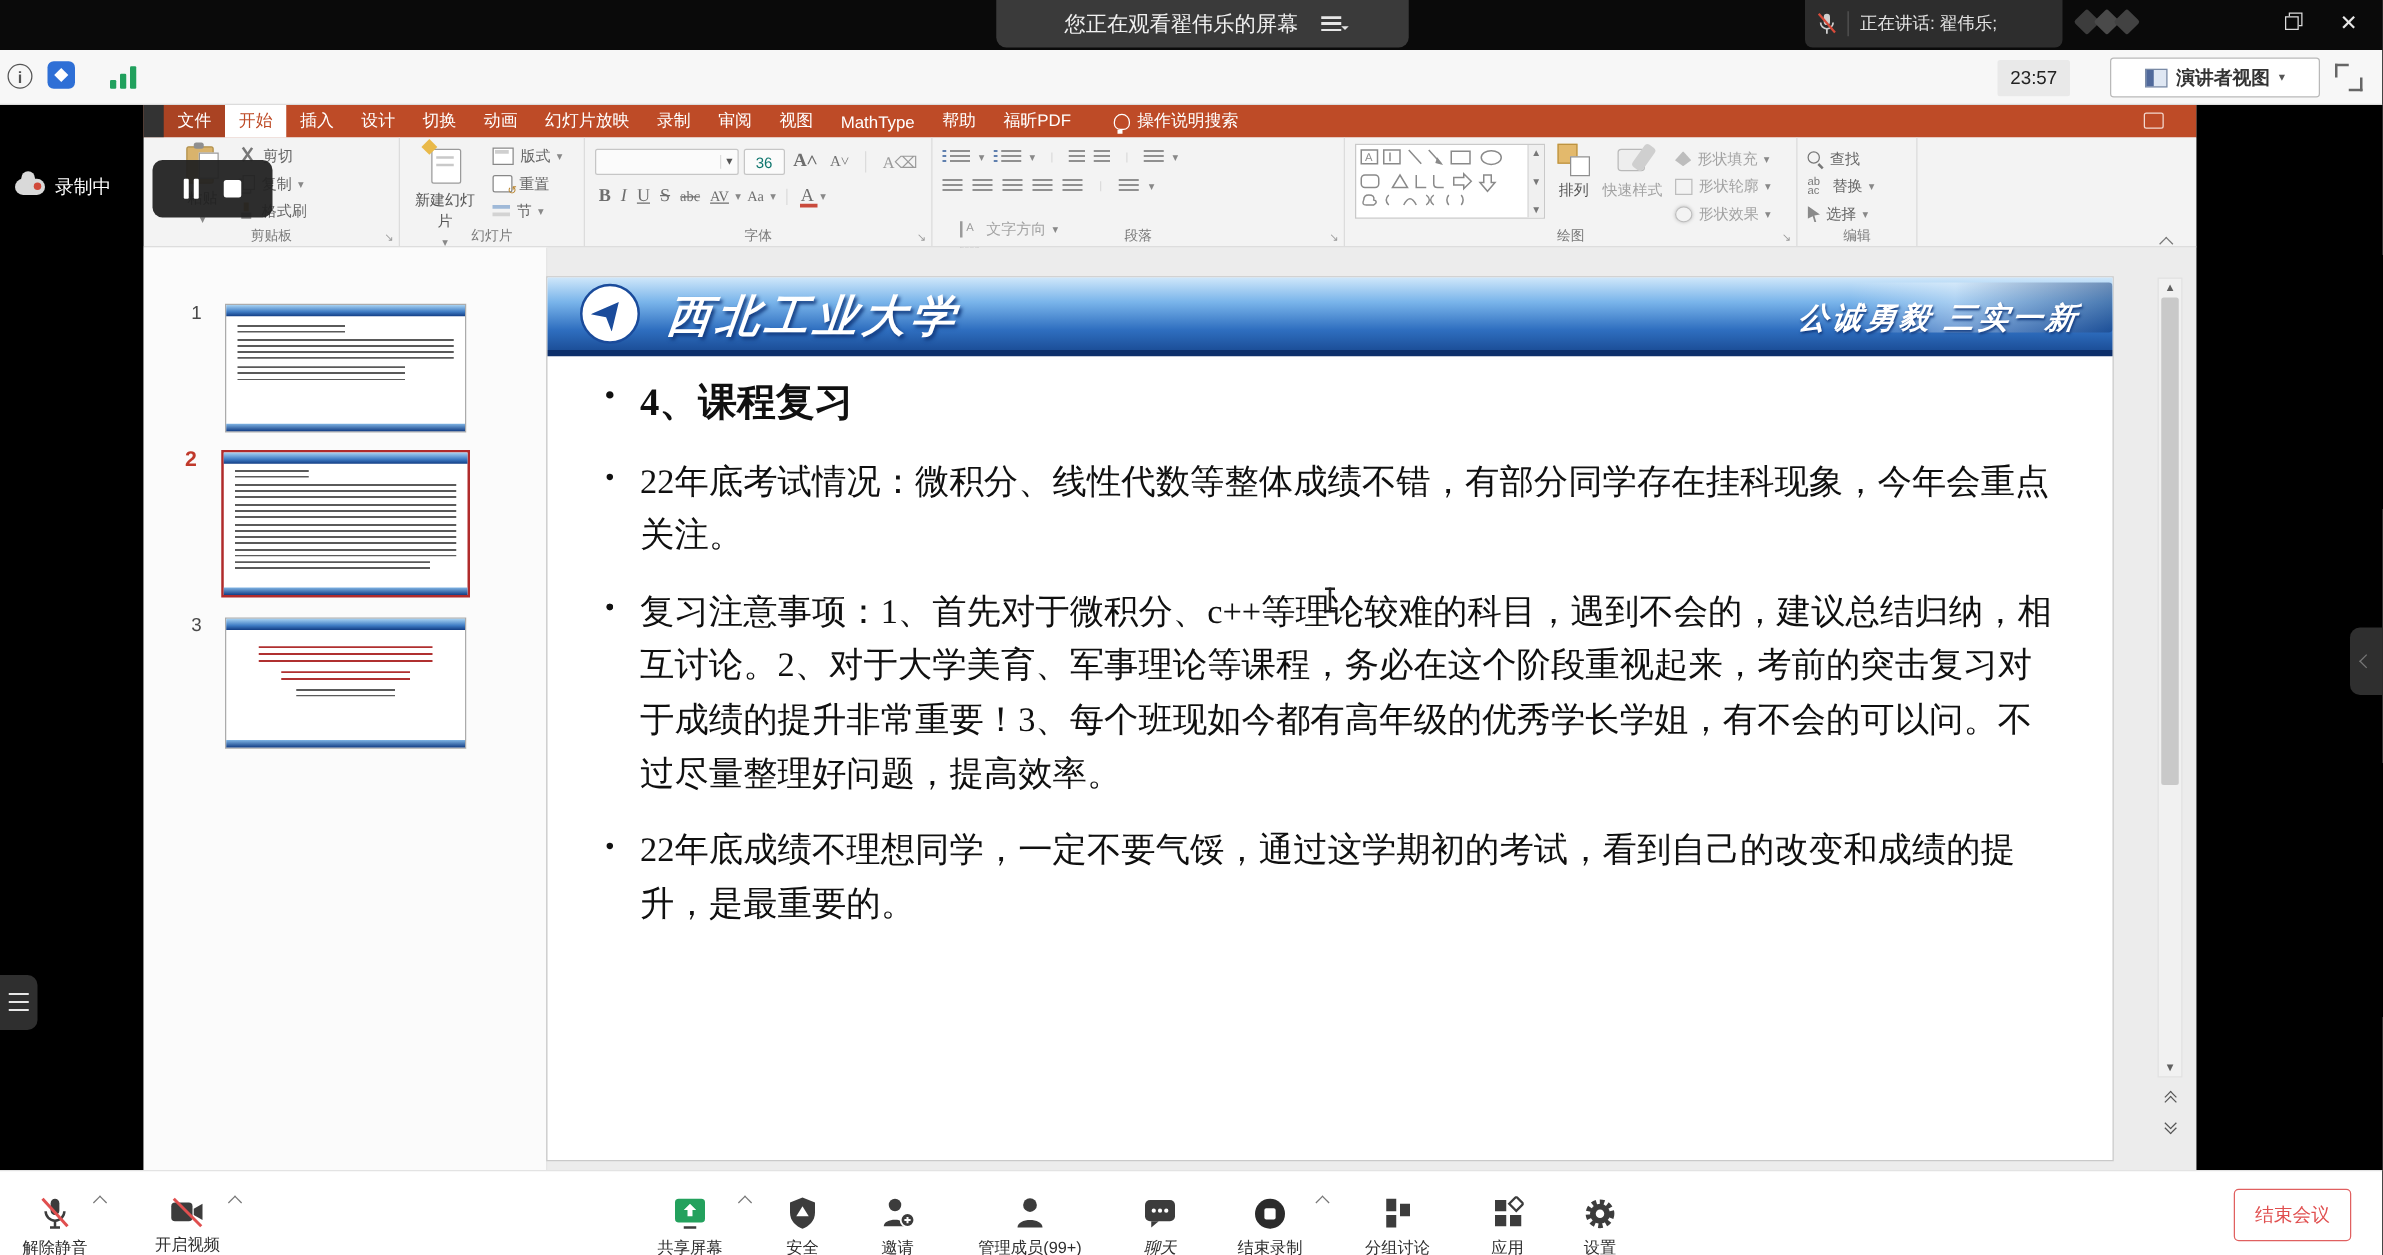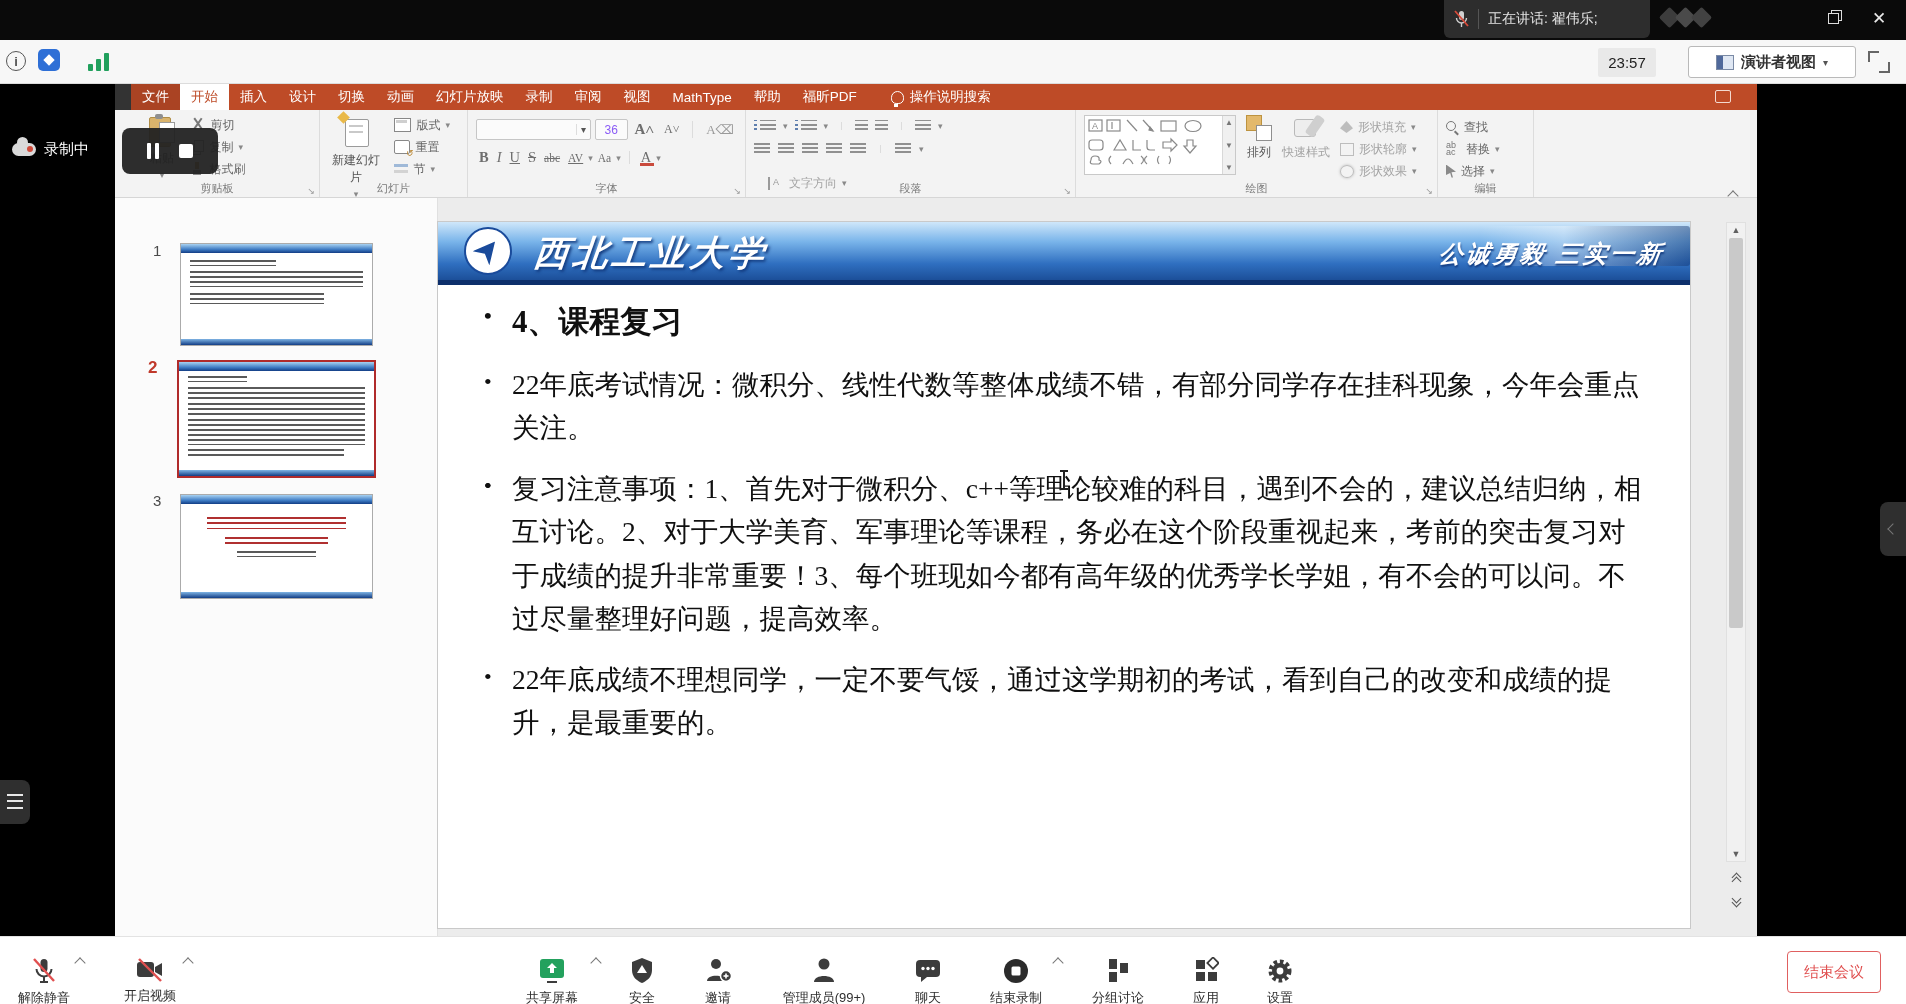--- a/index.html
+++ b/index.html
@@ -91,21 +91,21 @@
   .layout-ic{width:15px;height:12px;border:1.3px solid #888;position:relative;background:#fff;}
   .layout-ic:before{content:"";position:absolute;left:1px;top:1px;width:11px;height:3px;background:#cfcfcf;}
   .reset-ic{width:14px;height:12px;border:1.3px solid #888;background:#fff;position:relative;border-radius:2px;}
   .reset-ic:before{content:"↺";position:absolute;right:-4px;bottom:-5px;font-size:9px;color:#b9852f;}
   .section-ic{width:14px;height:12px;position:relative;}
   .section-ic:before{content:"";position:absolute;left:0;top:1px;width:14px;height:3px;background:#9fb9d8;}
   .section-ic:after{content:"";position:absolute;left:0;top:7px;width:14px;height:3px;background:#d3d3d3;}
   .fontbox{width:142px;height:21px;background:#fbfbfb;border:1px solid #c6c6c6;border-radius:2px;display:flex;align-items:center;justify-content:flex-end;box-sizing:border-box;}
   .fontbox .dd-arrow{padding:0 4px;border-left:1px solid #ddd;}
   .sizebox{width:40px;height:21px;background:#fbfbfb;border:1px solid #c6c6c6;border-radius:2px;display:flex;align-items:center;justify-content:center;
-           color:#8b5cf6;font-size:12px;box-sizing:border-box;}
+           color:#0f766e;font-size:12px;box-sizing:border-box;}
   .fbtn{font-size:14.5px;color:#6e6e6e;padding:0 3px;cursor:pointer;font-family:"Liberation Serif",serif;}
   .fbtn.b{font-weight:bold;}
   .fbtn.i{font-style:italic;}
   .fbtn.u{text-decoration:underline;}
   .fbtn.s{text-decoration:line-through;}
   .fbtn.small{font-size:11.5px;}
   .color-a{position:relative;padding:0 3px;font-size:14.5px;color:#6e6e6e;font-family:"Liberation Serif",serif;}
   .color-a:after{content:"";position:absolute;left:2px;bottom:0;width:14px;height:3px;background:#c94a3c;}
   .lines-ic{width:16px;height:12px;background:repeating-linear-gradient(#909090 0 1.5px,transparent 1.5px 4.2px);display:inline-block;}
   .lines-ic.short{background:repeating-linear-gradient(#909090 0 1.5px,transparent 1.5px 4.2px);width:13px;}
@@ -212,20 +212,24 @@
   .end-btn{position:absolute;left:1787px;top:14px;width:92px;height:40px;border:1px solid #e06060;border-radius:4px;
            color:#e04f4f;font-size:15px;display:flex;align-items:center;justify-content:center;background:#fff;cursor:pointer;}
   .ic26{width:30px;height:28px;display:flex;align-items:center;justify-content:center;}
 </style>
 </head>
 <body>
 
 <div class="screen">
 
   <div class="abs top-bar">
+    <div class="abs watch-pill">
+      <span>您正在观看翟伟乐的屏幕</span>
+      <span class="menu-icon"></span>
+    </div>
     <div class="abs speaking-box">
       <svg width="15" height="19" viewBox="0 0 15 19">
         <rect x="5" y="1" width="5" height="9" rx="2.5" fill="#cfcfcf"></rect>
         <path d="M2.5 8 a5 5 0 0 0 10 0" fill="none" stroke="#cfcfcf" stroke-width="1.4"></path>
         <line x1="7.5" y1="13" x2="7.5" y2="17" stroke="#cfcfcf" stroke-width="1.4"></line>
         <line x1="1" y1="1" x2="14" y2="16" stroke="#d84b3a" stroke-width="1.8"></line>
       </svg>
       <span class="vdiv"></span>
       <span class="speaking-label">正在讲话: 翟伟乐;</span>
     </div>
@@ -674,21 +678,21 @@
       </div>
       <div class="tool-item" style="width:108px;text-align:right;">
         <span class="ic26">
           <svg width="24" height="28" viewBox="0 0 24 28">
             <circle cx="12" cy="7" r="5.5" fill="#3c3c3c"></circle>
             <path d="M2 25 c0 -8 20 -8 20 0 z" fill="#3c3c3c"></path>
           </svg>
         </span>
         <span class="tlabel">管理成员(99+)</span>
       </div>
-      <div class="tool-item" style="width:48px;">
+      <div class="tool-item" style="width:48px;font-style:italic;">
         <span class="ic26">
           <svg width="28" height="28" viewBox="0 0 28 28">
             <rect x="2" y="3" width="24" height="17" rx="4" fill="#3c3c3c"></rect>
             <path d="M7 20 v5 l6 -5 z" fill="#3c3c3c"></path>
             <circle cx="9" cy="11.5" r="1.7" fill="#fff"></circle>
               <circle cx="14" cy="11.5" r="1.7" fill="#fff"></circle>
               <circle cx="19" cy="11.5" r="1.7" fill="#fff"></circle>
           </svg>
         </span>
         <span class="tlabel">聊天</span>

